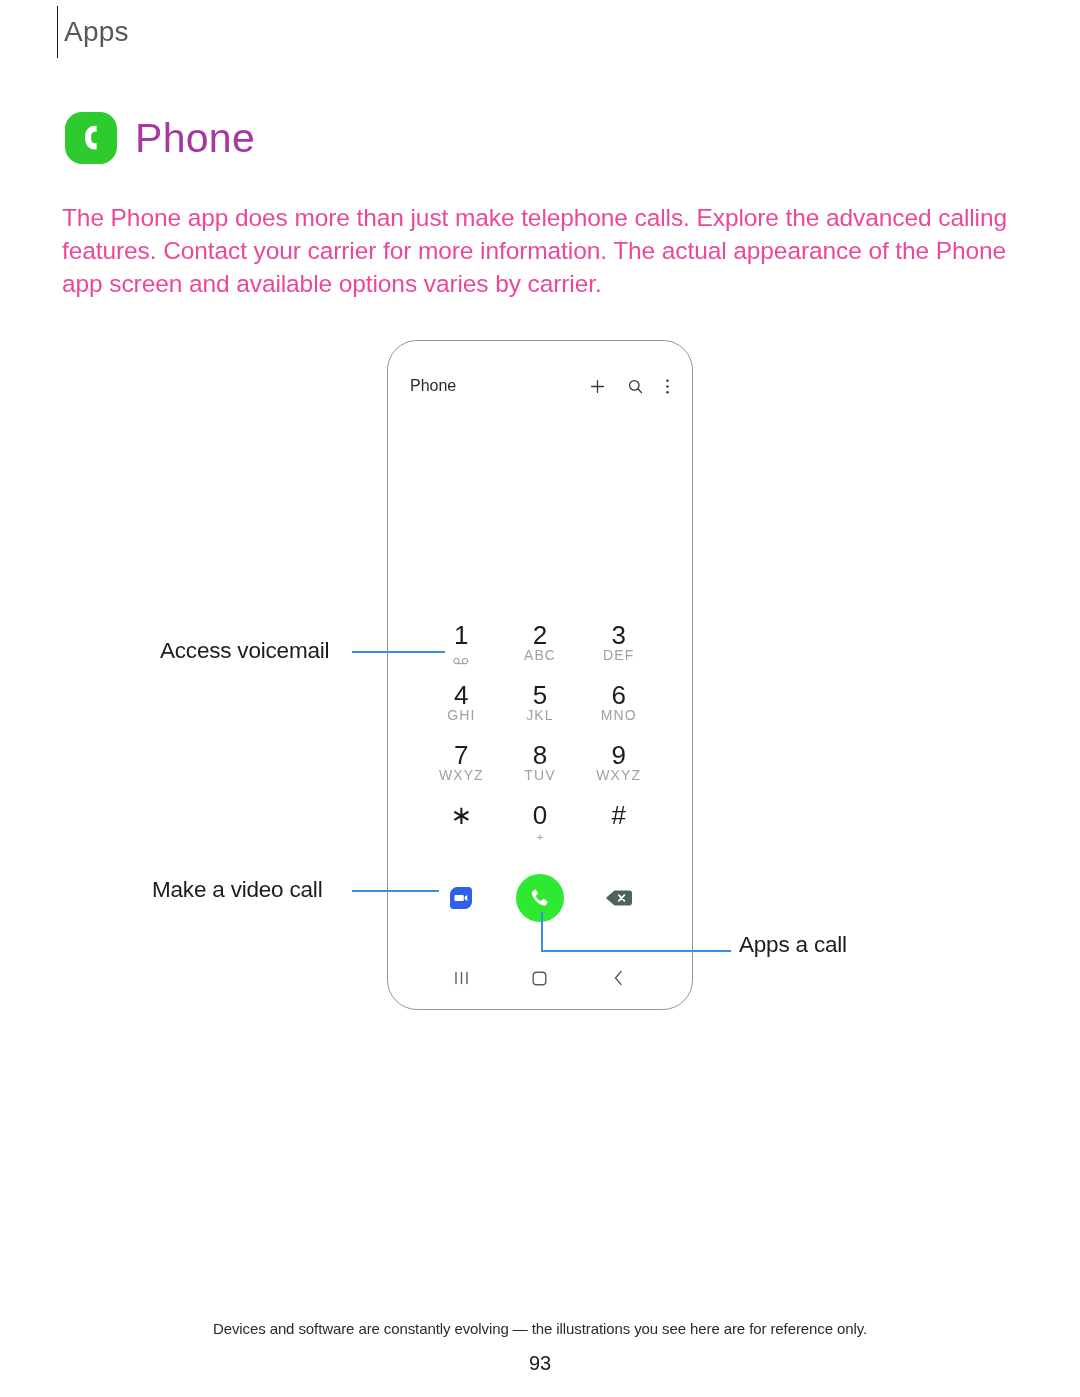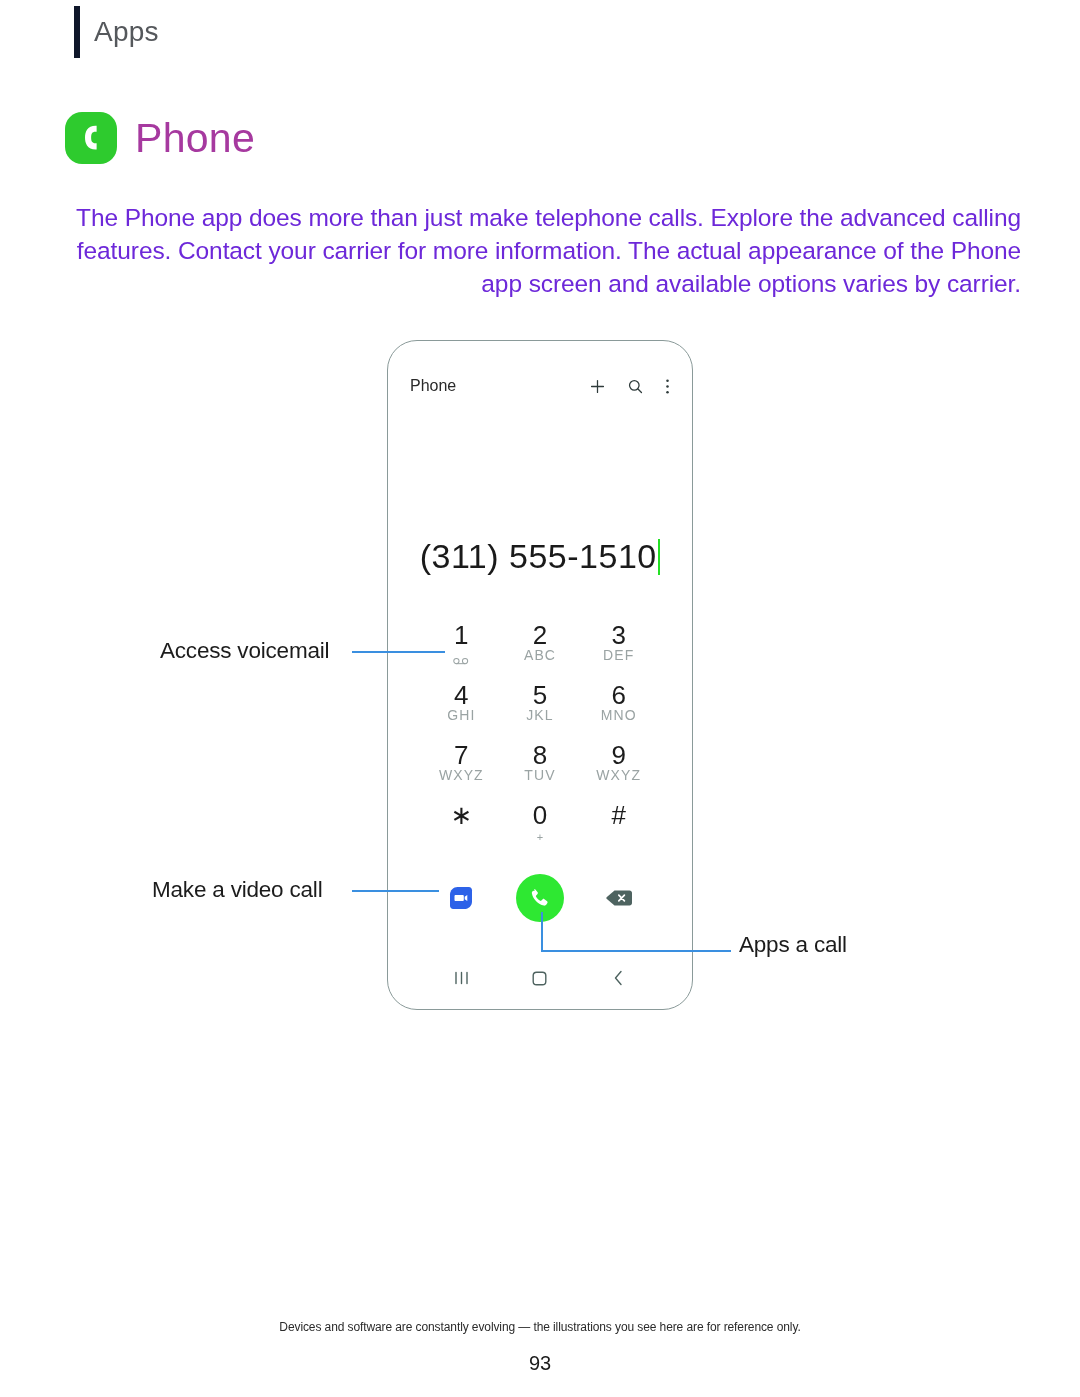--- a/index.html
+++ b/index.html
@@ -12,27 +12,27 @@
     height: 1397px;
     position: relative;
     font-family: "Liberation Sans", sans-serif;
     color: #1c1c1c;
     overflow: hidden;
   }
 
   
   .running-head {
     position: absolute;
-    left: 74px;
+    left: 57px;
     top: 6px;
     height: 52px;
     display: flex;
     align-items: center;
-    border-left: 6px solid #0f172a;
-    padding-left: 14px;
+    border-left: 1px solid #0f172a;
+    padding-left: 6px;
     box-sizing: border-box;
   }
   .running-head-text {
     font-size: 28px;
     font-weight: 400;
     color: #55585c;
     letter-spacing: .2px;
   }
 
   
@@ -59,28 +59,27 @@
     font-size: 41px;
     font-weight: 400;
     color: #a6399f;
     letter-spacing: .3px;
     line-height: 1;
   }
 
   
   .intro {
     position: absolute;
-    left: 56px;
+    left: 62px;
     top: 176px;
     width: 965px;
     font-size: 24.5px;
     line-height: 33px;
-    color: #6d28d9;
+    color: #ec4899;
     letter-spacing: -0.1px;
-    text-align: right;
   }
 
   
   .phone-frame {
     position: absolute;
     left: 387px;
     top: 340px;
     width: 306px;
     height: 670px;
     border: 1.6px solid #8a9a99;
@@ -235,21 +234,21 @@
   .leader-video     { left: 352px; top: 890px; width: 87px; }
   .leader-call-v    { left: 541px; top: 912px; height: 39px; }
   .leader-call-h    { left: 541px; top: 950px; width: 190px; }
 
   
   .footer-note {
     position: absolute;
     left: 0; right: 0;
     top: 1320px;
     text-align: center;
-    font-size: 12px;
+    font-size: 15px;
     color: #2b2b2b;
     letter-spacing: -0.1px;
   }
   .page-number {
     position: absolute;
     left: 0; right: 0;
     top: 1352px;
     text-align: center;
     font-size: 20px;
     color: #1c1c1c;
@@ -293,24 +292,20 @@
         <span>
           <svg width="5" height="17" viewBox="0 0 5 20">
               <circle cx="2.5" cy="3.2" r="1.5" fill="#2f3b3b"></circle>
               <circle cx="2.5" cy="10" r="1.5" fill="#2f3b3b"></circle>
               <circle cx="2.5" cy="16.8" r="1.5" fill="#2f3b3b"></circle>
             </svg>
         </span>
       </span>
     </div>
 
-    <div class="number-row">
-      <span class="dialed-number">(311) 555-1510</span>
-      <span class="caret"></span>
-    </div>
 
     <div class="keypad">
 
       <div class="key">
         <span class="key-digit">1</span>
         <span class="vm-icon">
           <svg width="17" height="9" viewBox="0 0 22 11">
               <circle cx="4.4" cy="6.2" r="3.4" stroke="#9aa3a3" stroke-width="1.3" fill="none"></circle>
               <circle cx="15.6" cy="6.2" r="3.4" stroke="#9aa3a3" stroke-width="1.3" fill="none"></circle>
               <path d="M4.4 9.6h11.2" stroke="#9aa3a3" stroke-width="1.3"></path>

